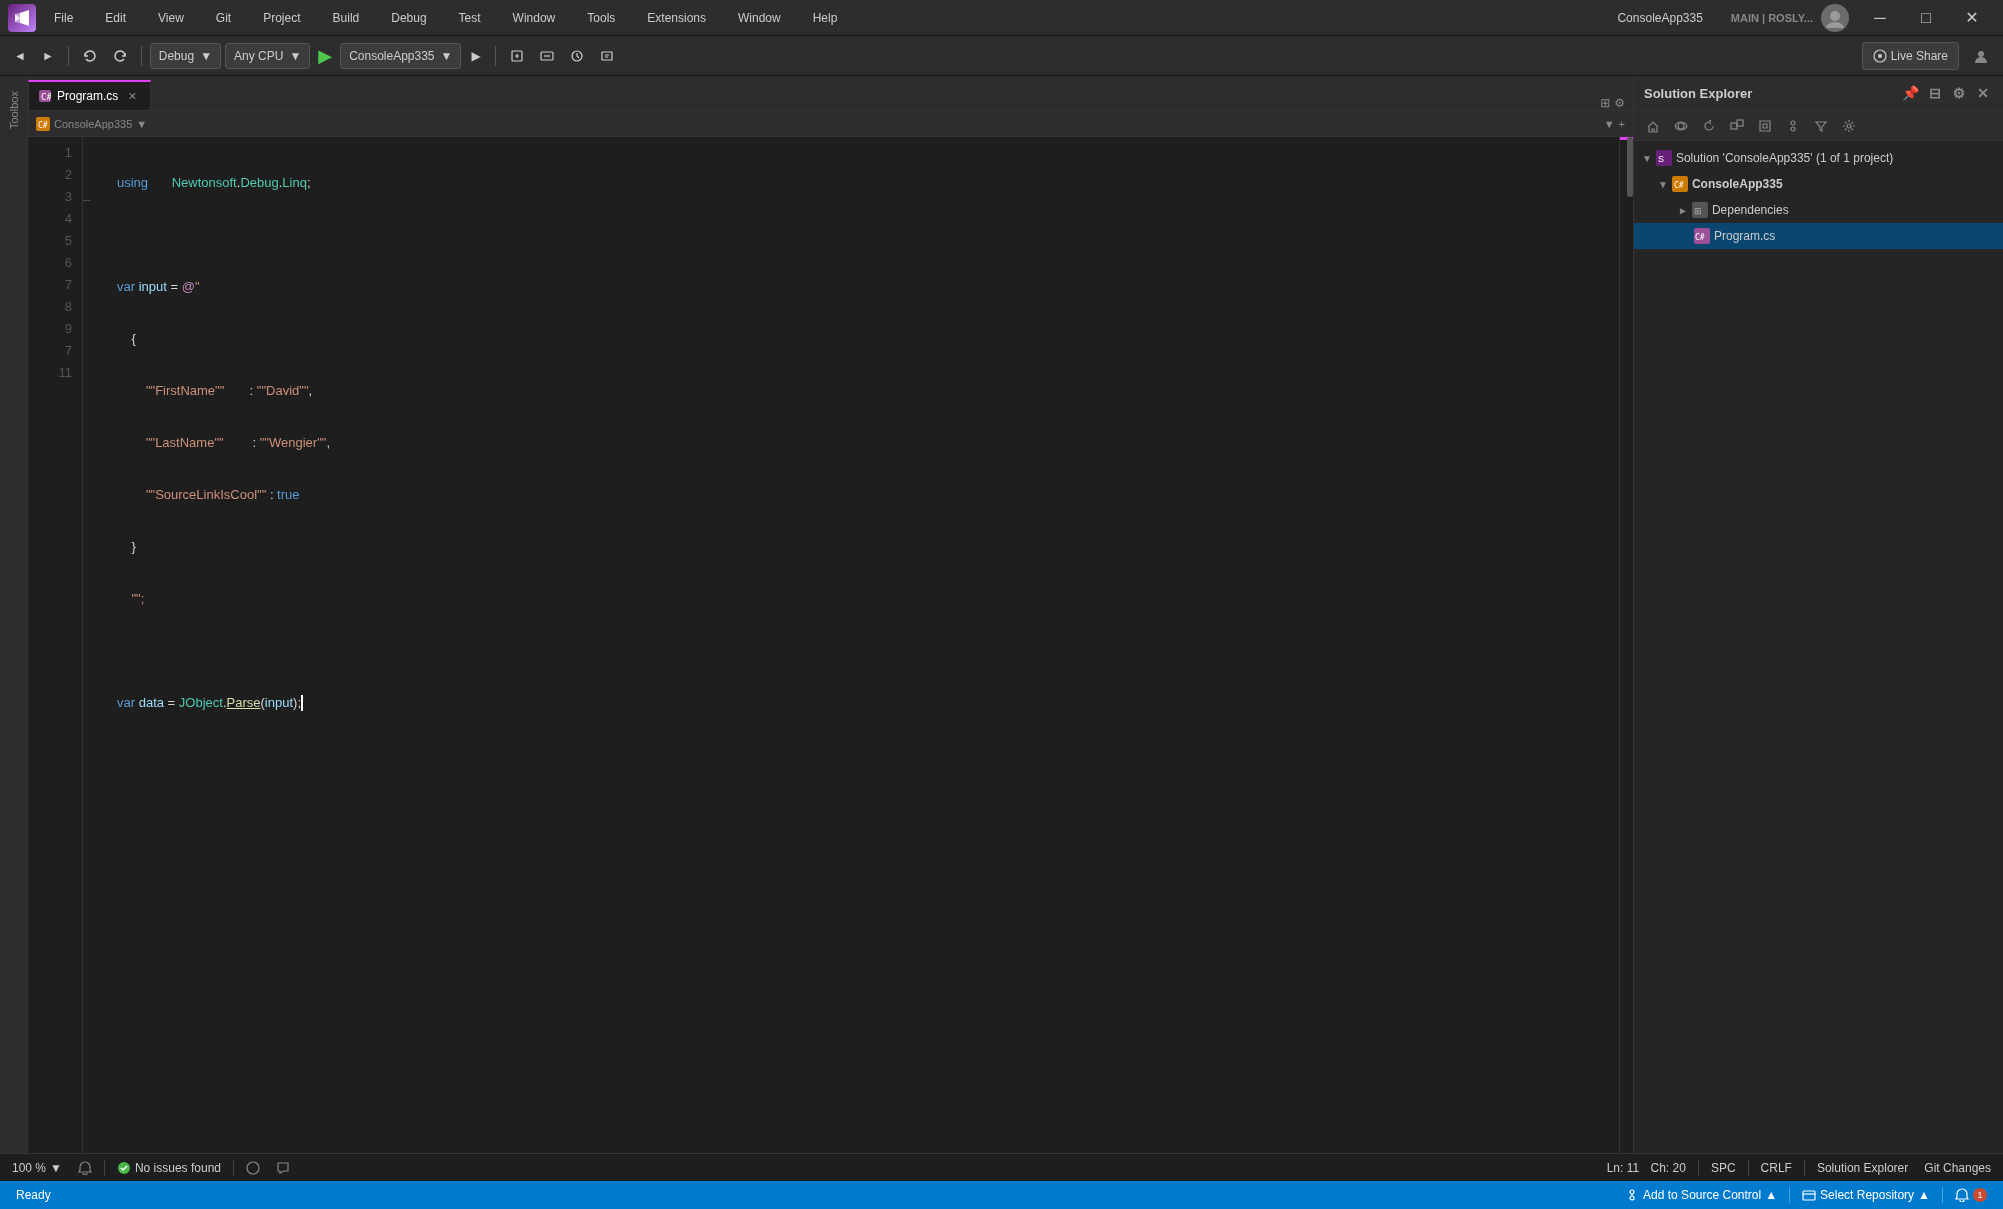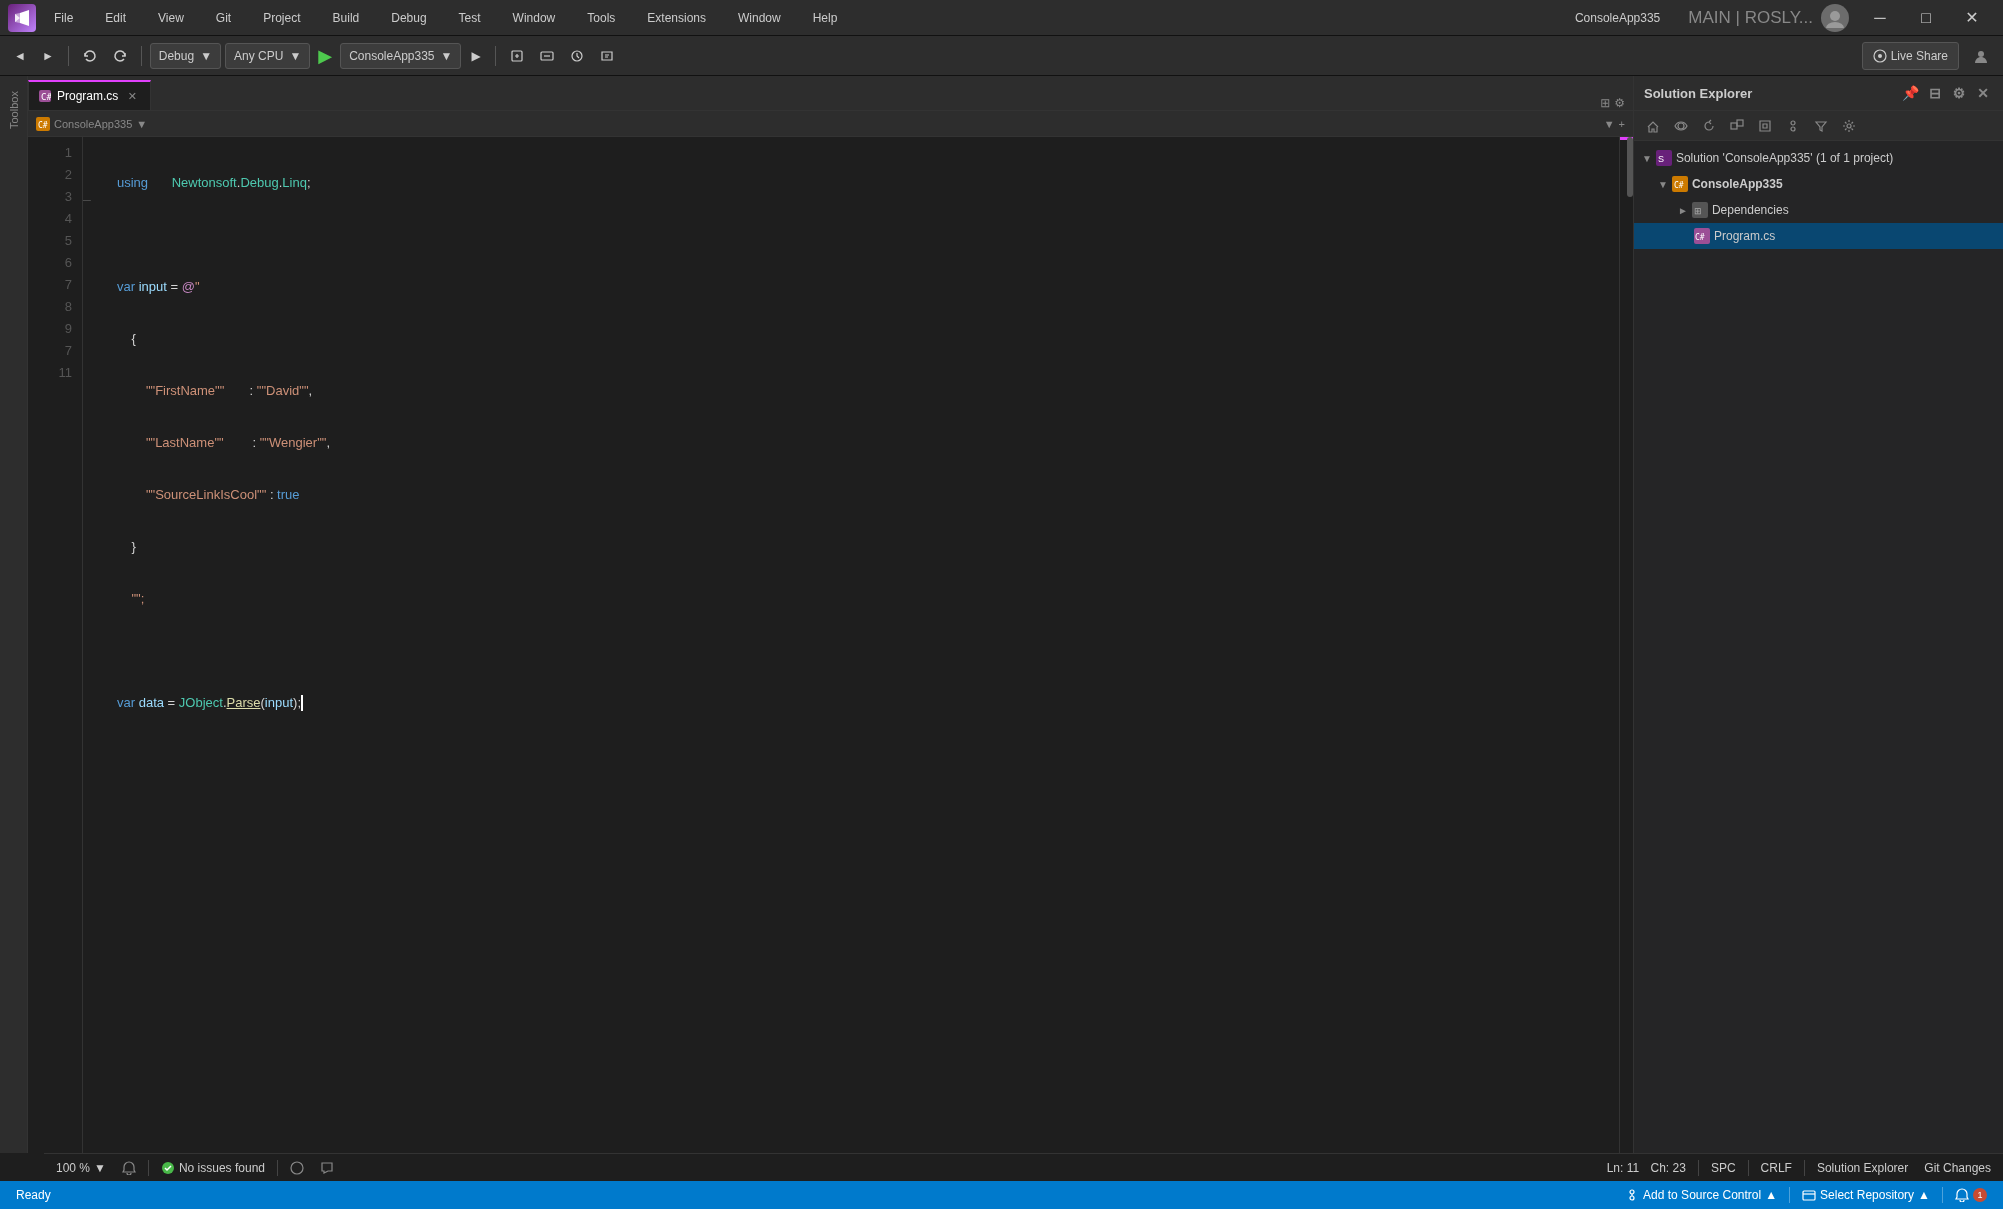--- a/index.html
+++ b/index.html
@@ -115,21 +115,21 @@
       font-size: 12px;
     }
     .user-avatar {
       width: 28px; height: 28px;
       border-radius: 50%;
       background: #6c6c6c;
       display: flex; align-items: center; justify-content: center;
       font-size: 11px; color: white;
     }
     .main-label {
-      font-size: 17px; color: #888;
+      font-size: 11px; color: #888; font-weight: bold;
     }
 
     
     #main-area {
       display: flex;
       height: calc(1209px - 36px - 40px - 30px - 30px);
     }
 
     
     #toolbox-strip {
@@ -328,21 +328,20 @@
     
     #second-status {
       height: 28px;
       background: #1e1e1e;
       border-top: 1px solid #333;
       display: flex; align-items: center;
       padding: 0 8px;
       gap: 8px;
       font-size: 12px;
       color: #cccccc;
-      margin-left: 44px;
     }
     .second-status-item {
       display: flex; align-items: center; gap: 4px;
       padding: 0 4px; height: 28px; cursor: pointer;
     }
 
     
     .cursor {
       display: inline-block;
       width: 2px;
@@ -698,21 +697,21 @@
   </div>
   <div class="second-status-item">
     <svg width="14" height="14" viewBox="0 0 14 14" fill="none" stroke="#888" stroke-width="1.2">
         <path d="M2 2h10v8H8l-4 2V10H2z"></path>
       </svg>
   </div>
   <div style="flex:1;"></div>
   <div class="second-status-item">
     <span>Ln: 11</span>
     &nbsp;
-    <span>Ch: 23</span>
+    <span>Ch: 20</span>
   </div>
   <div style="width:1px; height:16px; background:#444;"></div>
   <div class="second-status-item">
     <span>SPC</span>
   </div>
   <div style="width:1px; height:16px; background:#444;"></div>
   <div class="second-status-item">
     <span>CRLF</span>
   </div>
   <div style="width:1px; height:16px; background:#444;"></div>

